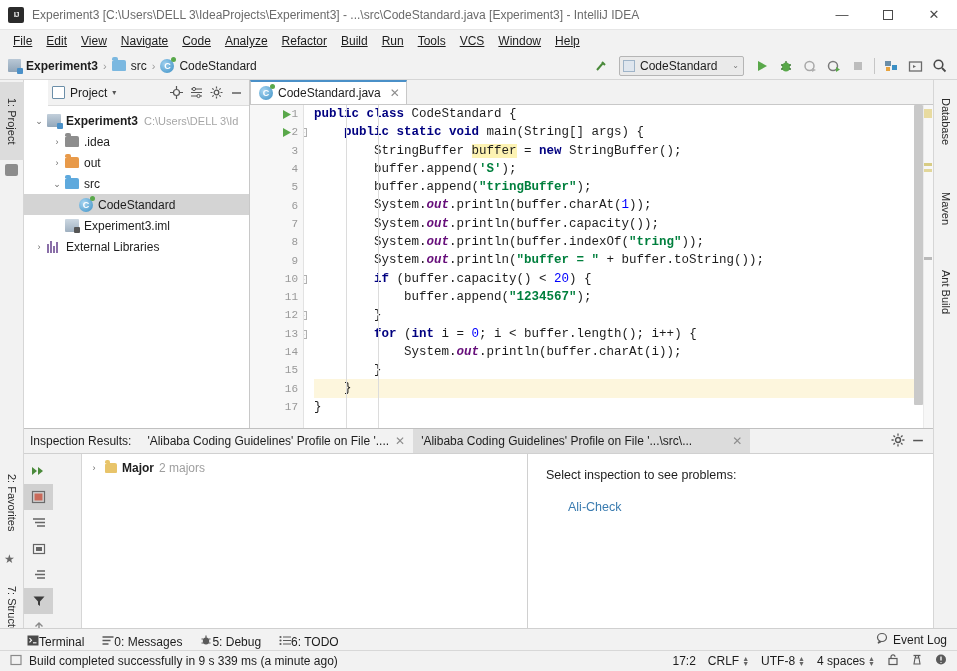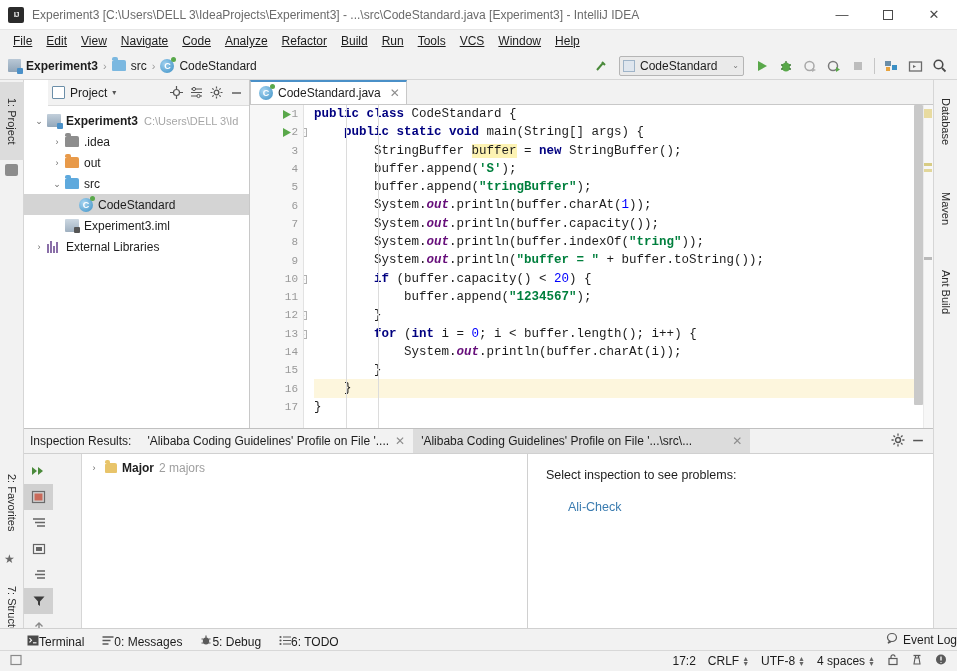--- a/index.html
+++ b/index.html
@@ -185,21 +185,21 @@
   .insp-row .cnt{color:#9e9e9e;}
   .insp-detail{flex:1;background:#fff;padding:14px 0 0 18px;}
   .insp-detail .d1{font-size:12.5px;color:#1d1d1d;}
   .insp-detail .d2{font-size:12.5px;color:#3b7cb0;margin-top:18px;margin-left:22px;}
 
   
   .bottombar{position:absolute;left:0;right:0;bottom:21px;height:22px;background:#f2f2f2;
              border-top:1px solid #d0d0d0; display:flex; align-items:center; padding-left:18px;}
   .bb-item{display:flex;align-items:flex-end;gap:0;padding:2px 9px;height:22px;font-size:12px;}
   .bb-item.active{background:#d4d4d4;}
-  .bb-right{margin-left:auto;display:flex;align-items:center;gap:5px;padding-right:0;font-size:12px;color:#1d1d1d;}
+  .bb-right{margin-left:auto;display:flex;align-items:center;gap:5px;padding-right:10px;font-size:12px;color:#1d1d1d;}
 
   .statusbar{position:absolute;left:0;right:0;bottom:0;height:21px;background:#f2f2f2;
              border-top:1px solid #d8d8d8; display:flex;align-items:center;padding-left:10px;font-size:12px;}
   .sb-left{display:flex;align-items:center;gap:7px;}
   .sb-right{margin-left:auto;display:flex;align-items:center;gap:12px;padding-right:10px;}
   .sb-right .unit{display:flex;align-items:center;gap:3px;}
   .sb-arrows{display:inline-flex;flex-direction:column;line-height:5px;font-size:7px;color:#666;}
 
   
   .watermark{
@@ -679,20 +679,21 @@
     </div>
   </div>
 
   <div class="statusbar">
     <div class="sb-left">
       <span>
         <svg width="12" height="12" viewBox="0 0 12 12">
             <rect x="1" y="1.5" width="10" height="9" fill="none" stroke="#8a8a8a" stroke-width="1.2"></rect>
           </svg>
       </span>
+      <span>Build completed successfully in 9 s 339 ms (a minute ago)</span>
     </div>
     <div class="sb-right">
       <span>17:2</span>
       <span class="unit">
         <span>CRLF</span>
         <span class="sb-arrows">
             <span>▲</span>
             <span>▼</span>
           </span>
       </span>

